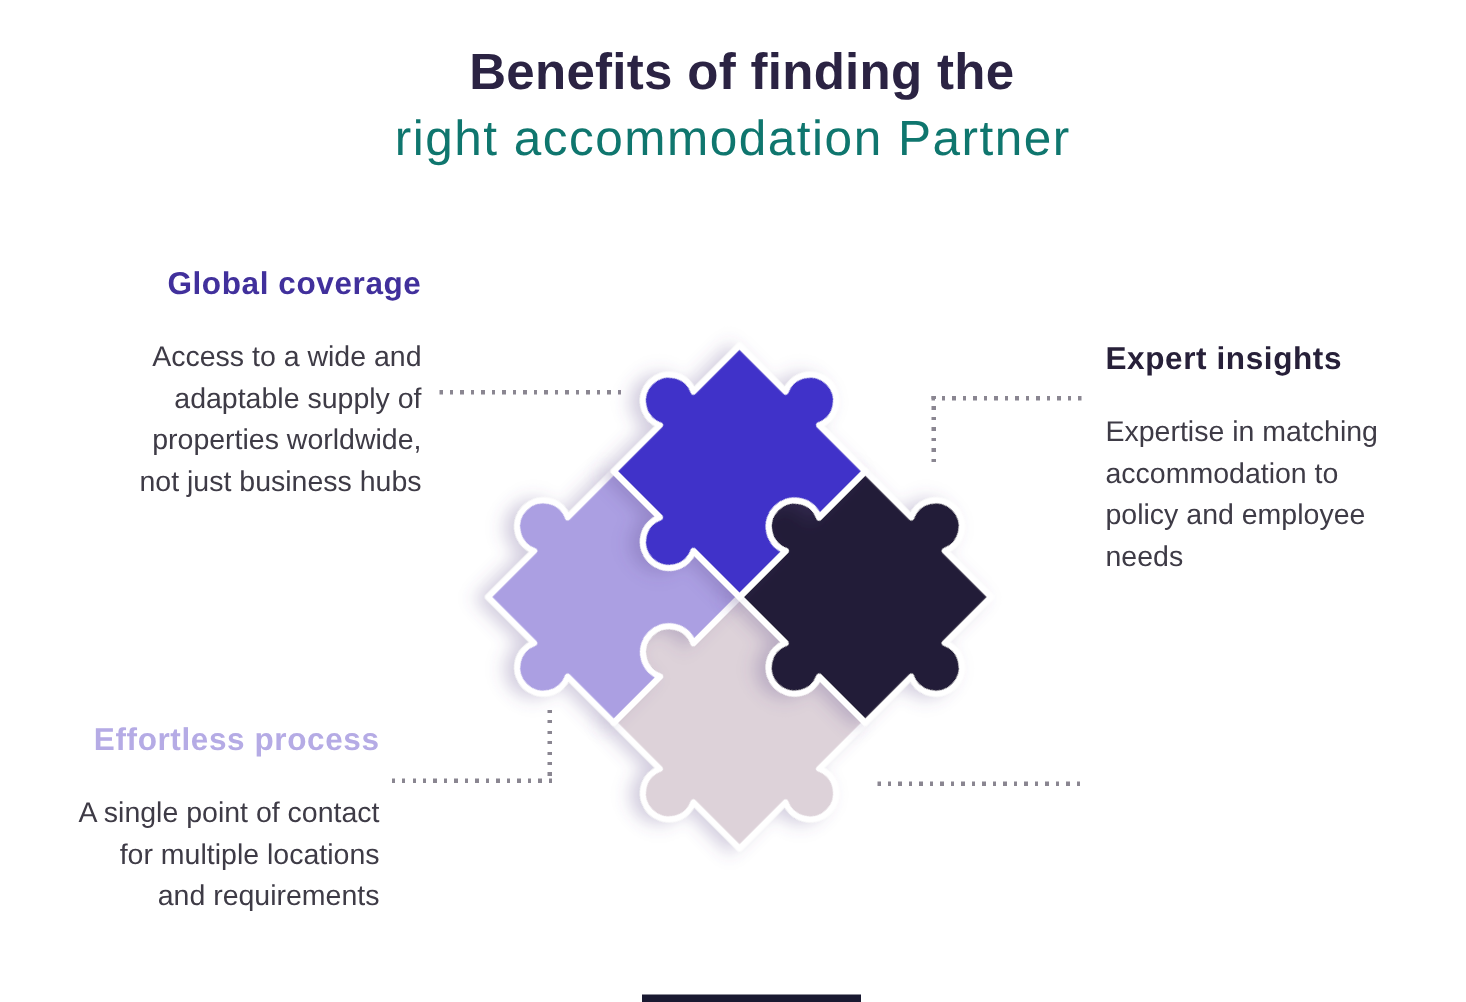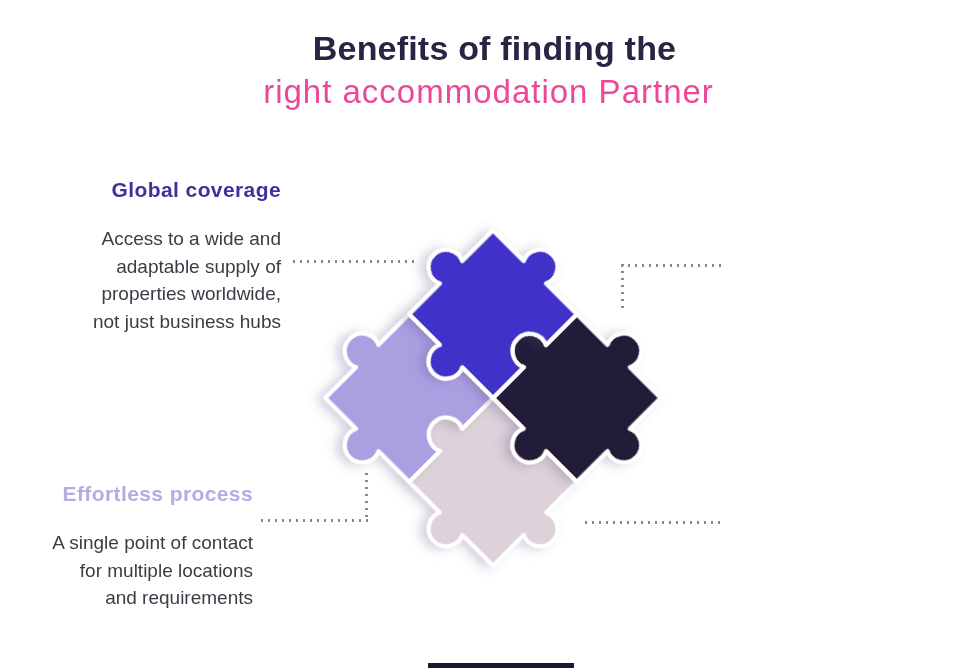--- a/index.html
+++ b/index.html
@@ -58,31 +58,38 @@
   
   .bottom-bar{position:absolute;left:428px;top:663px;width:146px;height:5px;background:#191931;}
 </style>
 </head>
 <body>
 
 <div class="stage">
 
   <div class="title-wrap">
     <h1 class="title-line1" style="color: rgb(43, 35, 67); padding-left: 12px;">Benefits of finding the</h1>
-    <h2 class="title-line2" style="color: #ec4899;">right accommodation Partner</h2>
+    <h2 class="title-line2" style="color: #0f766e;">right accommodation Partner</h2>
   </div>
 
   <div class="benefit b-global">
     <h3 style="color: rgb(65, 48, 156);">Global coverage</h3>
     <p>Access to a wide and
 adaptable supply of
 properties worldwide,
 not just business hubs</p>
   </div>
 
+  <div class="benefit b-expert">
+    <h3 style="color: rgb(39, 32, 57);">Expert insights</h3>
+    <p>Expertise in matching
+accommodation to
+policy and employee
+needs</p>
+  </div>
 
   <div class="benefit b-effortless">
     <h3 style="color: rgb(181, 171, 229);">Effortless process</h3>
     <p>A single point of contact
 for multiple locations
 and requirements</p>
   </div>
 
 
   <div class="dot-h c1"></div>

